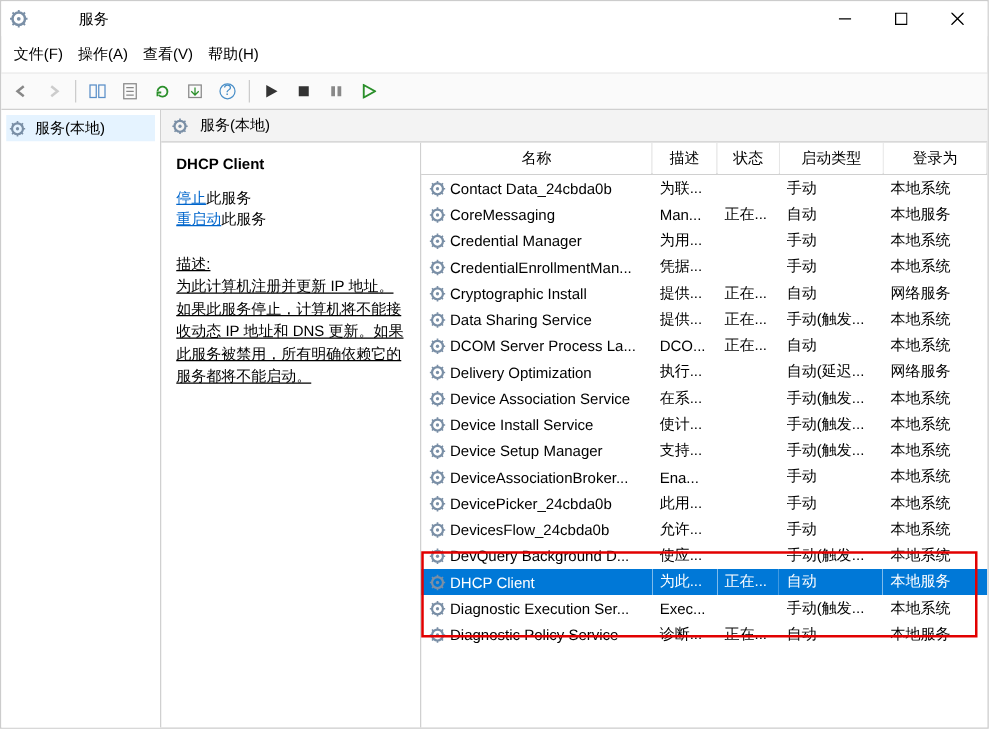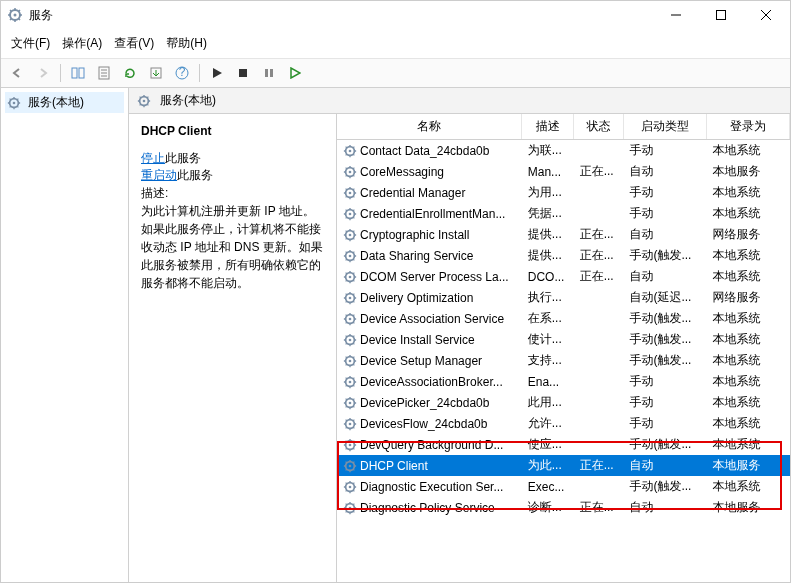--- a/index.html
+++ b/index.html
@@ -1,36 +1,36 @@
 <!DOCTYPE html>
 <html><head>
 <meta charset="utf-8">
 <style>
 * { margin:0; padding:0; box-sizing:border-box; font-family:"Microsoft YaHei","Segoe UI",sans-serif; font-size:12px; }
 body { background:#fff; width:791px; height:583px; overflow:hidden; border:1px solid #ccc; }
-.titlebar { display:flex; align-items:center; height:28px; padding:0 2px; background:#fff; }
+.titlebar { display:flex; align-items:center; height:28px; padding:0 2px; background:#fff;gap:34px; }
 .titlebar .ico { width:16px; height:16px; margin:0 6px 0 4px; }
 .titlebar .title { flex:1; }
 .winbtns { display:flex; }
 .winbtn { width:45px; height:28px; display:flex; align-items:center; justify-content:center; }
 .menubar { display:flex; gap:4px; padding:4px 6px; border-bottom:1px solid #e5e5e5; }
 .menubar span { padding:2px 4px; }
 .toolbar { display:flex; align-items:center; gap:2px; padding:3px 4px; border-bottom:1px solid #d0d0d0; background:#fafafa; }
 .tbtn { width:24px; height:22px; display:flex; align-items:center; justify-content:center; border:1px solid transparent; }
 .tsep { width:1px; height:18px; background:#ccc; margin:0 3px; }
 .body { display:flex; height:calc(100% - 28px - 26px - 30px); }
 .leftnav { width:128px; border-right:1px solid #d0d0d0; padding:4px; background:#fff; }
 .navitem { display:flex; align-items:center; gap:4px; padding:2px; background:#e5f3ff; }
 .rightpane { flex:1; display:flex; flex-direction:column; }
 .panehdr { display:flex; align-items:center; gap:6px; padding:4px 8px; background:#f3f3f3; border-bottom:1px solid #d0d0d0; }
 .panesplit { flex:1; display:flex; overflow:hidden; }
 .detailpane { width:208px; padding:10px 12px; border-right:1px solid #d0d0d0; overflow:hidden; }
 .detailpane h3 { font-weight:bold; font-size:12px; margin-bottom:12px; }
 .links a { color:#0066cc; text-decoration:underline; cursor:pointer; }
-.desc { line-height:1.5; overflow-wrap:anywhere; }
+.desc { margin-top:18px; line-height:1.5; overflow-wrap:anywhere;text-decoration:underline; }
 .listpane { flex:1; overflow:auto; }
 table { width:100%; border-collapse:collapse; table-layout:fixed; }
 th { text-align:center; font-weight:normal; padding:4px 6px; border-right:1px solid #e6e6e6; border-bottom:1px solid #d0d0d0; background:#fff; position:sticky; top:0; white-space:nowrap; overflow:hidden; text-overflow:ellipsis; }
 td { padding:2px 6px; white-space:nowrap; overflow:hidden; text-overflow:ellipsis; }
 tr.sel td { background:#0078d7; color:#fff; }
 .svc-ico { display:inline-block; width:14px; height:14px; vertical-align:-3px; margin-right:3px; }
 .hl { position:absolute; border:2px solid #e20000; pointer-events:none; }
 </style>
 </head>
 <body>

